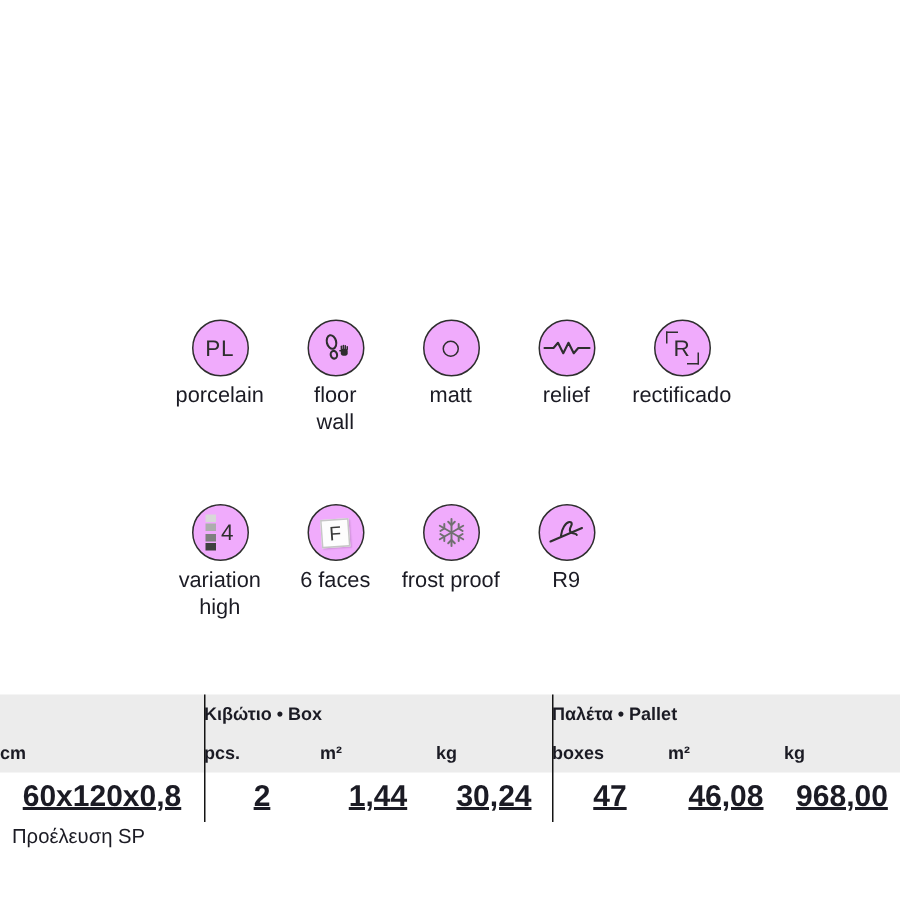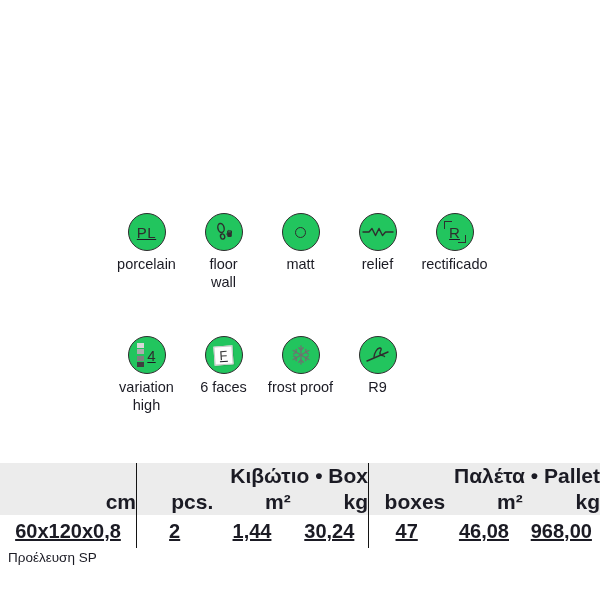--- a/index.html
+++ b/index.html
@@ -9,42 +9,42 @@
   
   .hdr { position:absolute; left:182px; top:56px; }
   .title { font-size:49px; font-weight:300; letter-spacing:2px; color:#1b1b24; line-height:1.0; }
   .subtitle { font-size:24px; font-weight:400; color:#1c2030; margin-top:8px; letter-spacing:0.5px; }
 
   
   .icon-row { position:absolute; left:108px; display:flex; }
   .icon-row.r1 { top:213px; }
   .icon-row.r2 { top:336px; }
   .icon-cell { width:77px; display:flex; flex-direction:column; align-items:center; }
-  .circ { width:38px; height:38px; border:1.6px solid #2e2e2e; border-radius:50%; display:flex; align-items:center; justify-content:center; position:relative; background:#22c55e;text-decoration:underline; }
+  .circ { width:38px; height:38px; border:1.6px solid #2e2e2e; border-radius:50%; display:flex; align-items:center; justify-content:center; position:relative; background:#f0abfc; }
   .icon-label { margin-top:5px; font-size:14.5px; line-height:1.22; text-align:center; white-space:pre-line; color:#1b1b24; }
   .pl-glyph { font-size:15px; color:#2e2e2e; letter-spacing:0.5px; }
   .matt-dot { width:11px; height:11px; border:1.8px solid #2e2e2e; border-radius:50%; }
   .rect-wrap { position:relative; width:22px; height:22px; display:flex; align-items:center; justify-content:center; }
   .rect-glyph { font-size:15px; color:#2e2e2e; }
   .corner-tl { position:absolute; left:0; top:0; width:8px; height:8px; border-left:1.5px solid #2e2e2e; border-top:1.5px solid #2e2e2e; }
   .corner-br { position:absolute; right:0; bottom:0; width:8px; height:8px; border-right:1.5px solid #2e2e2e; border-bottom:1.5px solid #2e2e2e; }
   .var-wrap { display:flex; align-items:center; gap:3px; }
   .var-col { display:flex; flex-direction:column; gap:1.5px; }
   .var-sq { width:7px; height:5px; }
   .var-num { font-size:15px; color:#2e2e2e; }
   .tile-f { width:19px; height:19px; border:1px solid #c6c6c6; box-shadow:1px 1px 1px rgba(0,0,0,0.12); transform:rotate(-4deg); display:flex; align-items:center; justify-content:center; font-size:13px; color:#3a3a3a; background:#fdfdfd; }
 
   
   .tbl-band { position:absolute; left:0; top:463px; width:600px; height:52px; background:#ececec; }
   .tbl { position:absolute; left:0; top:463px; width:600px; font-weight:700; }
   .trow { display:grid; grid-template-columns:136px repeat(6, 77.33px); align-items:center; }
   .trow-groups { display:grid; grid-template-columns:136px 232px 232px; align-items:center; height:26px; }
   .trow-heads { height:26px; }
   .trow-data { height:33px; font-size:20px;text-decoration:underline; }
-  .tc { text-align:right; font-size:21px; }
+  .tc { text-align:left; font-size:12px; }
   .tc-data { text-align:center; }
   .vline { position:absolute; top:463px; width:1px; height:85px; background:#141414; }
   .vline.v1 { left:136px; }
   .vline.v2 { left:368px; }
 
   .footnote { position:absolute; left:8px; top:550px; font-size:13.5px; color:#1b1b24; }
 
   svg .stroke { stroke:#2e2e2e; fill:none; stroke-width:1.4; stroke-linecap:round; stroke-linejoin:round; }
   svg .stroke-gray { stroke:#707070; fill:none; stroke-width:1.3; stroke-linecap:round; }
 </style>

